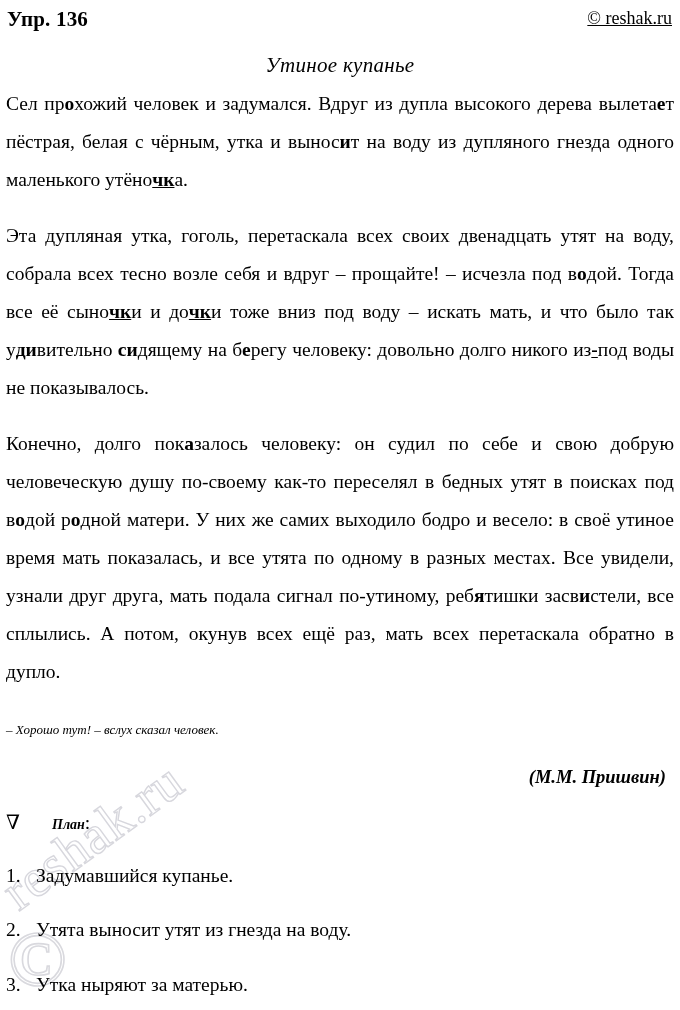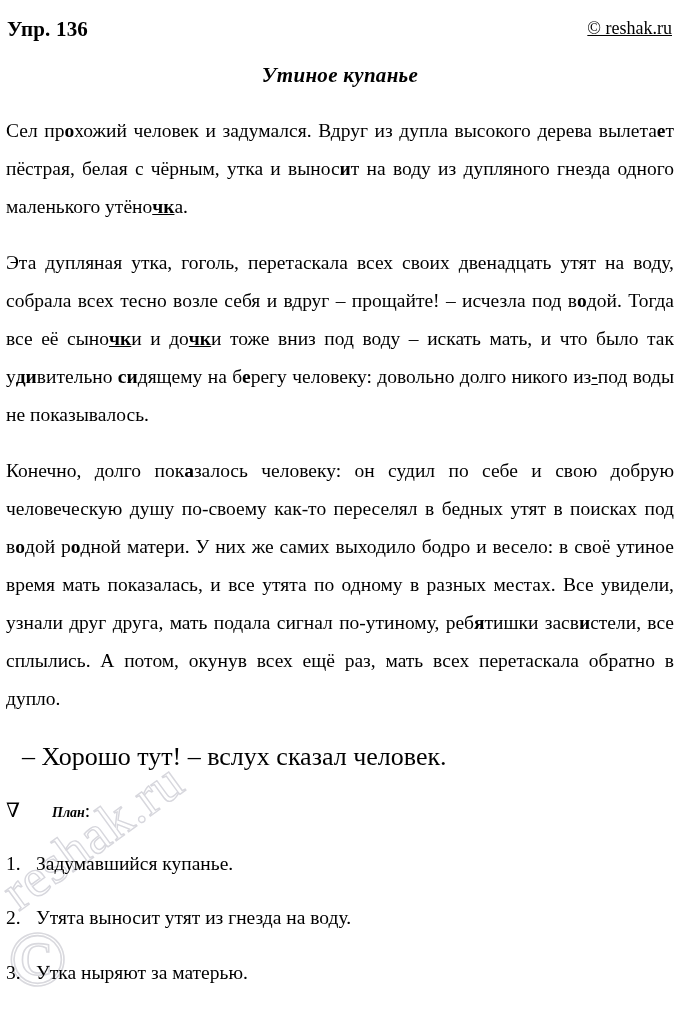--- a/index.html
+++ b/index.html
@@ -55,57 +55,58 @@
   
   .content {
     position: relative;
     z-index: 2;
     padding: 0 6px;
   }
   .topbar {
     display: flex;
     align-items: flex-start;
     justify-content: space-between;
-    padding: 18px 2px 0 1px;
+    padding: 8px 2px 0 1px;
   }
   .ex-num {
     font-weight: bold;
     font-size: 21px;
     line-height: 1.1;
     letter-spacing: 0.2px;
   }
   .credit {
     font-size: 18px;
     line-height: 1.15;
     white-space: nowrap;
     text-decoration: underline;
   }
   .doc-title {
     text-align: center;
-    font-weight: bold;
+    font-weight: normal;
     font-style: italic;
     font-size: 21px;
     margin: 22px 0 0 0;
     letter-spacing: 0.3px;
   }
   p.para {
     text-align: justify;
     font-size: 19.5px;
     line-height: 38px;
     margin: 18px 0 0 0;
     hyphens: none;
   }
-  p.para.first { margin-top: 24px; }
+  p.para.first { margin-top: 7px; }
   .q { font-weight: bold; }
   .qu { font-weight: bold; text-decoration: underline; }
   p.speech {
     text-align: left;
-    font-size: 26px;
+    font-size: 13px;
     line-height: 38px;
-    margin: 20px 0 0 16px;
+    margin: 20px 0 0 0;
+    font-style: italic;
   }
   .author {
     text-align: right;
     font-style: italic;
     font-weight: bold;
     font-size: 18.5px;
     margin: 18px 8px 0 0;
   }
   .plan-head {
     display: flex;
@@ -166,20 +167,21 @@
     <div class="doc-title">Утиное купанье</div>
 
     <p class="para first">Сел пр<span class="q">о</span>хожий человек и задумался. Вдруг из дупла высокого дерева вылета<span class="q">е</span>т пёстрая, белая с чёрным, утка и вынос<span class="q">и</span>т на воду из дупляного гнезда одного маленького утёно<span class="qu">чк</span>а.</p>
 
     <p class="para">Эта дупляная утка, гоголь, перетаскала всех своих двенадцать утят на воду, собрала всех тесно возле себя и вдруг – прощайте! – исчезла под в<span class="q">о</span>дой. Тогда все её сыно<span class="qu">чк</span>и и до<span class="qu">чк</span>и тоже вниз под воду – искать мать, и что было так у<span class="q">ди</span>вительно <span class="q">си</span>дящему на б<span class="q">е</span>регу человеку: довольно долго никого из<span class="qu">-</span>под воды не показывалось.</p>
 
     <p class="para">Конечно, долго пок<span class="q">а</span>залось человеку: он судил по себе и свою добрую человеческую душу по-своему как-то переселял в бедных утят в поисках под в<span class="q">о</span>дой р<span class="q">о</span>дной матери. У них же самих выходило бодро и весело: в своё утиное время мать показалась, и все утята по одному в разных местах. Все увидели, узнали друг друга, мать подала сигнал по-утиному, реб<span class="q">я</span>тишки засв<span class="q">и</span>стели, все сплылись. А потом, окунув всех ещё раз, мать всех перетаскала обратно в дупло.</p>
 
     <p class="speech">– Хорошо тут! – вслух сказал человек.</p>
 
+    <div class="author">(М.М. Пришвин)</div>
 
     <div class="plan-head">
       <span class="tri">∇</span>
       <span class="plan-label">План</span>
         <span class="plan-colon">:</span>
     </div>
 
     <ol class="plan">
       <li>
         <span class="idx">1.</span>

